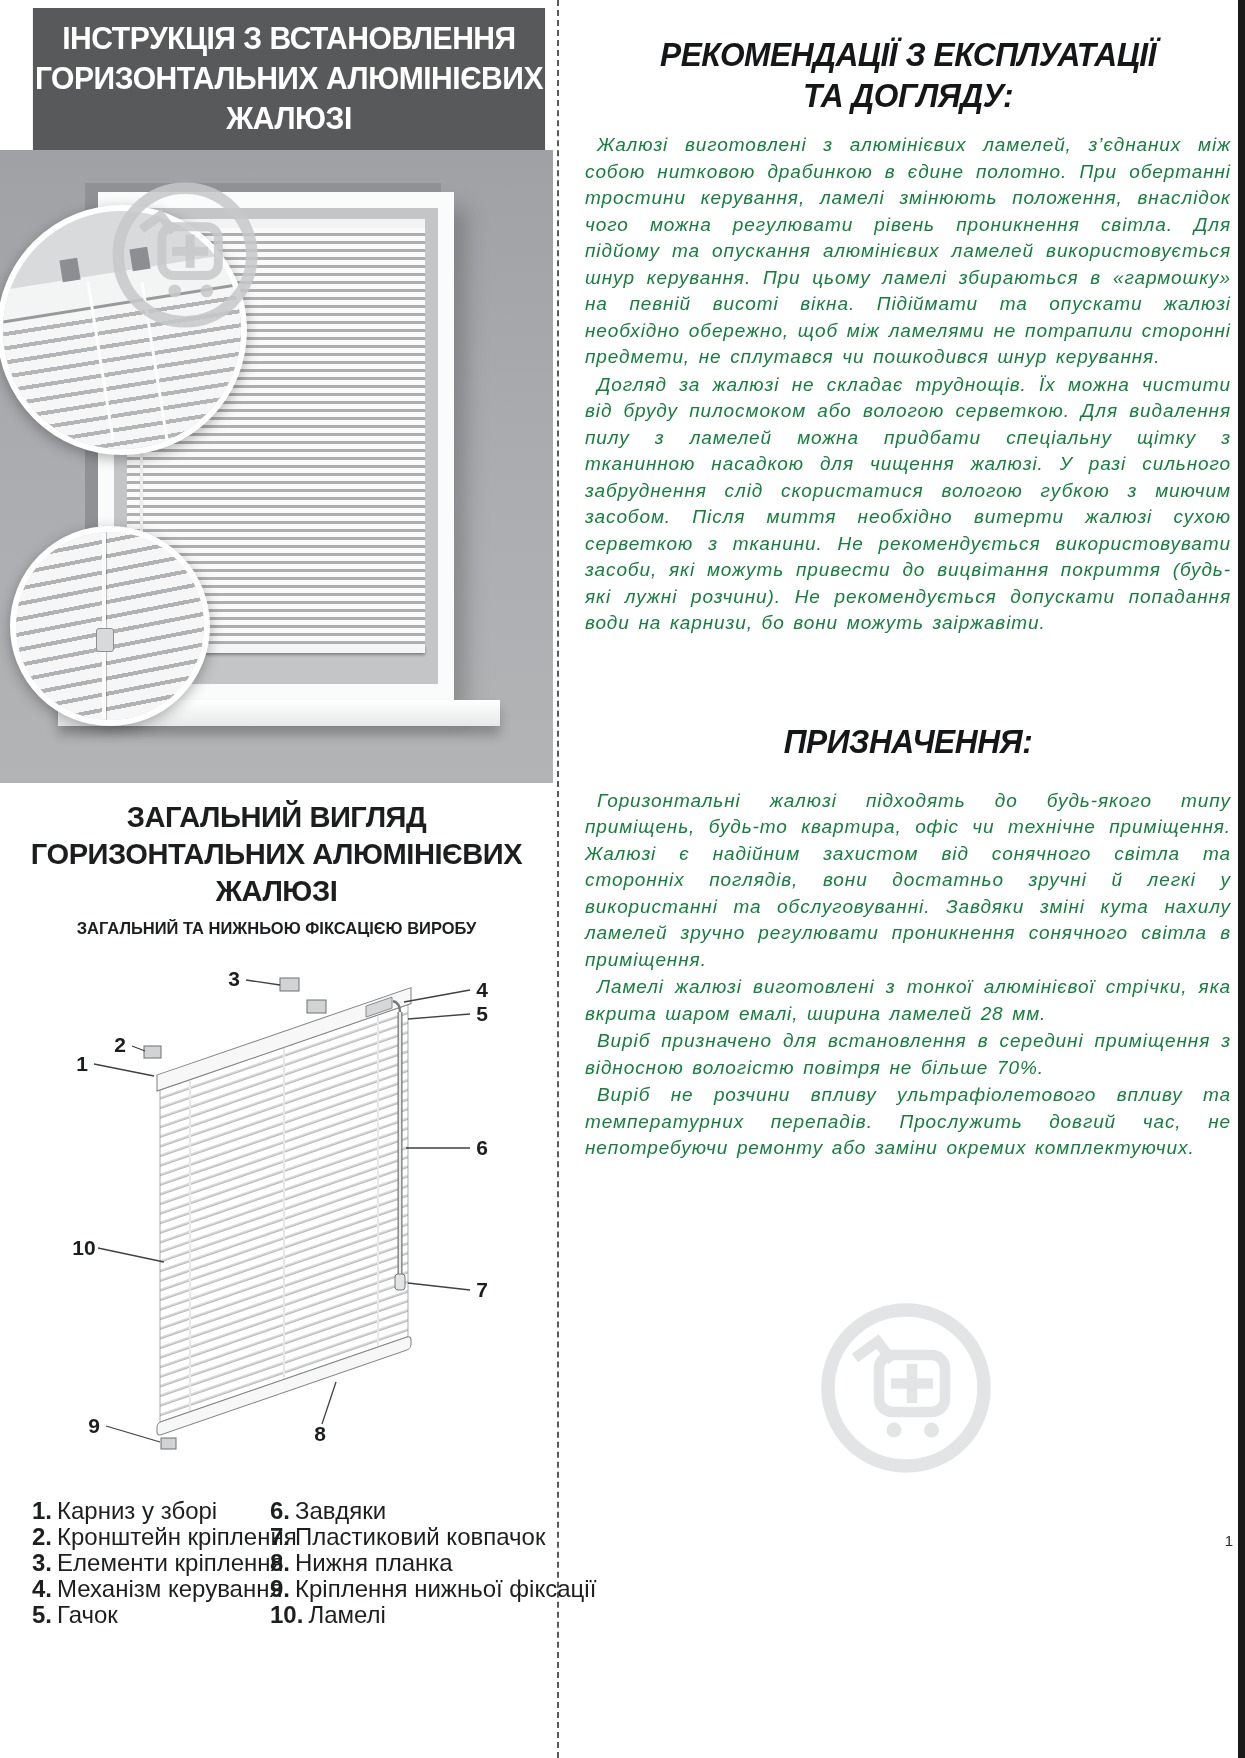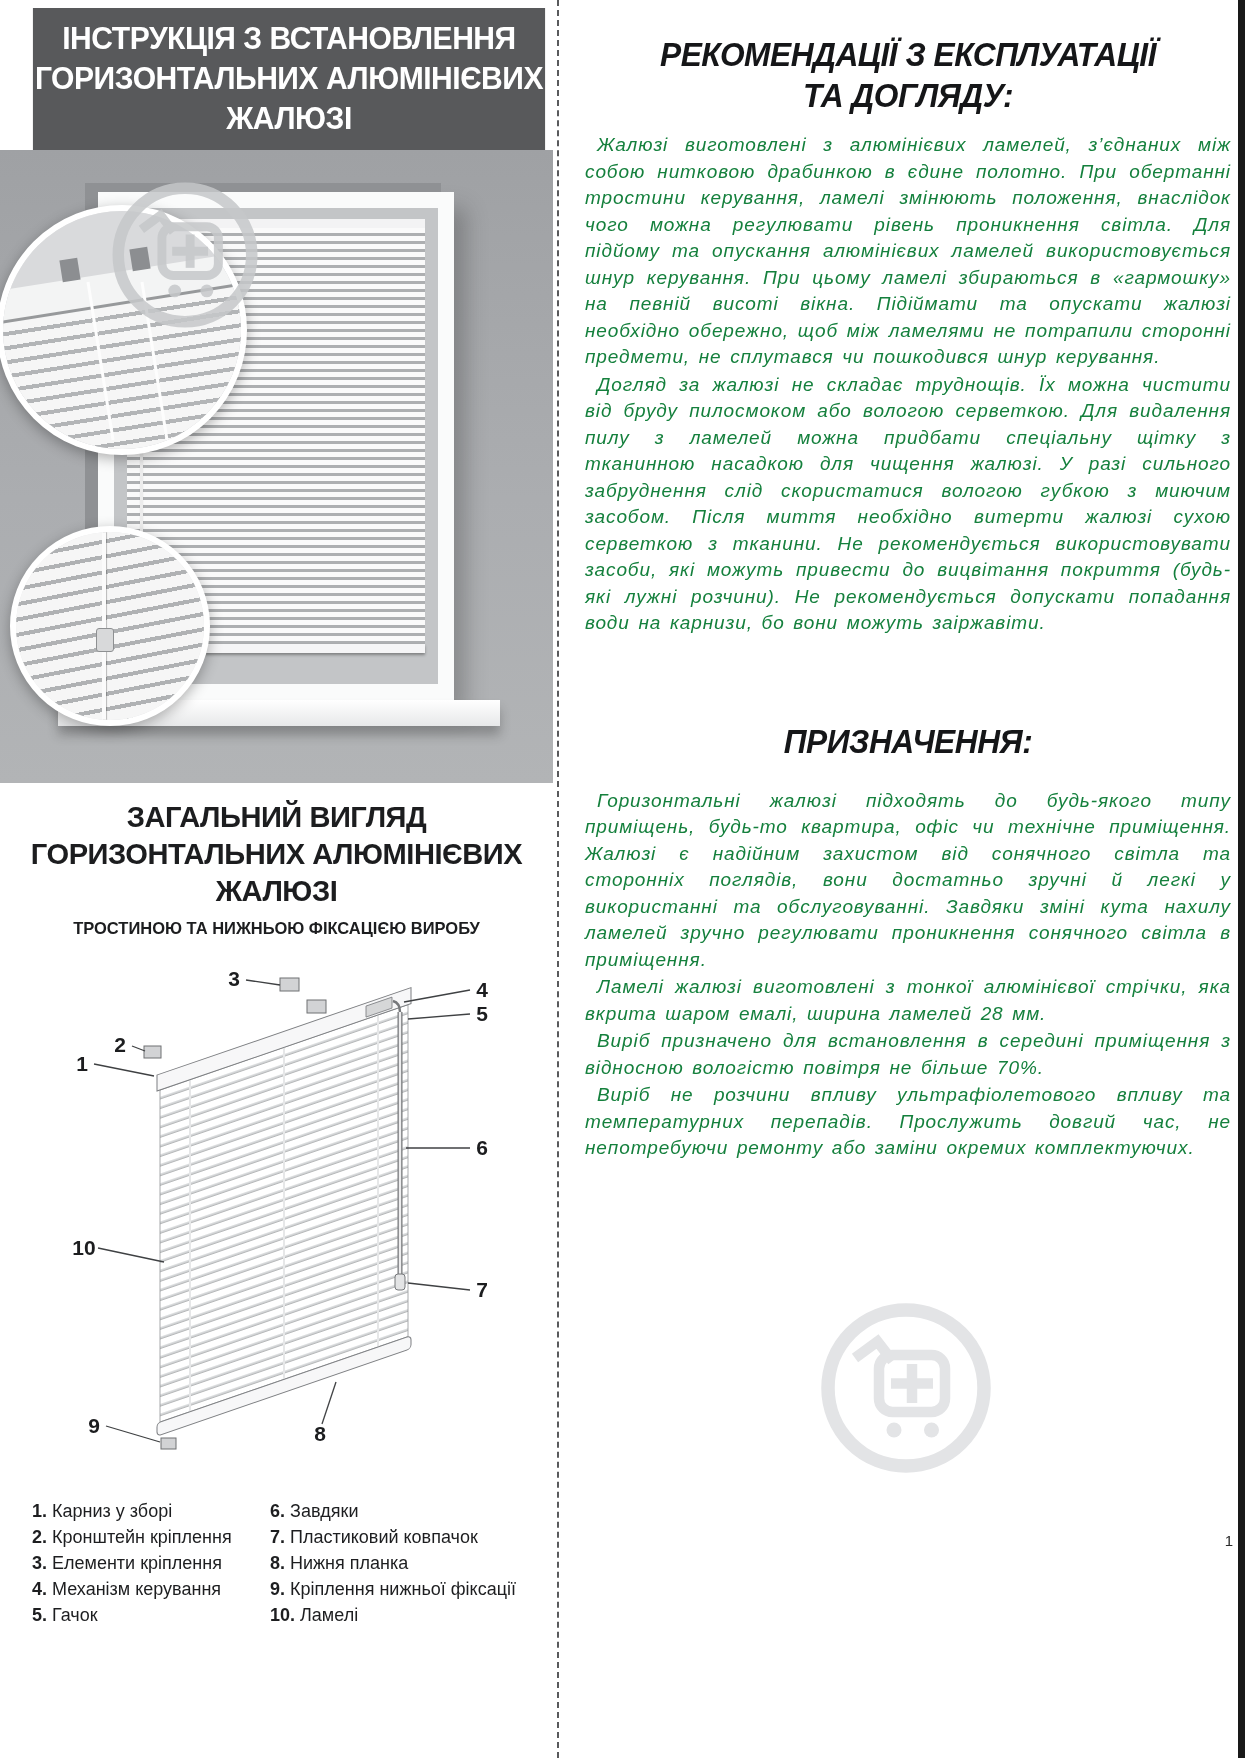--- a/index.html
+++ b/index.html
@@ -57,21 +57,21 @@
   .watermark svg{width:100%;height:100%;}
 
   .ov-title{position:absolute;left:0;top:798px;width:553px;text-align:center;font-weight:700;
     font-size:30px;line-height:37px;color:#1c1d1f;letter-spacing:-0.5px;transform:scaleX(.97);}
   .ov-note{position:absolute;left:0;top:918px;width:553px;text-align:center;font-weight:700;
     font-size:16.5px;line-height:21px;color:#1c1d1f;}
 
   .diagram{position:absolute;left:18px;top:962px;width:520px;height:528px;}
   .dnum{font-weight:700;font-size:21px;fill:#1c1d1f;text-anchor:middle;font-family:"Liberation Sans",sans-serif;}
 
-  .legend{position:absolute;left:32px;top:1498px;width:522px;display:flex;font-size:18px;line-height:26px;color:#1d1e20;}
+  .legend{position:absolute;left:32px;top:1498px;width:522px;display:flex;font-size:24px;line-height:26px;color:#1d1e20;}
   .leg-col1{width:238px;}
   .leg-col2{flex:1;}
   .leg-row{white-space:nowrap;}
   .leg-num{font-weight:700;margin-right:5px;}
 
   
   .right-col{position:absolute;left:585px;top:0;width:646px;font-style:italic;}
   .r-title{margin:34px 0 16px;text-align:center;font-weight:700;font-size:33px;line-height:41px;
     color:#151618;letter-spacing:-0.5px;transform:scaleX(.96);}
   .r-title2{margin:84px 0 26px;}
@@ -150,21 +150,21 @@
         </svg>
       </div>
     </div>
 
     <div class="ov-title">
       <div>ЗАГАЛЬНИЙ ВИГЛЯД</div>
       <div>ГОРИЗОНТАЛЬНИХ АЛЮМІНІЄВИХ</div>
       <div>ЖАЛЮЗІ</div>
     </div>
     <div class="ov-note">
-      <div>ТРОСТИНОЮ ТА НИЖНЬОЮ ФІКСАЦІЄЮ ВИРОБУ</div>
+      <div>ЗАГАЛЬНИЙ ТА НИЖНЬОЮ ФІКСАЦІЄЮ ВИРОБУ</div>
     </div>
 
     <svg class="diagram" viewBox="0 0 520 528">
       <defs>
         <pattern id="lam" width="10" height="9.6" patternUnits="userSpaceOnUse">
           <rect width="10" height="9.6" fill="#ffffff"></rect>
           <rect y="7" width="10" height="2.2" fill="#d0d2d4"></rect>
           <rect y="9.1" width="10" height="0.5" fill="#8f9193"></rect>
         </pattern>
       </defs>

